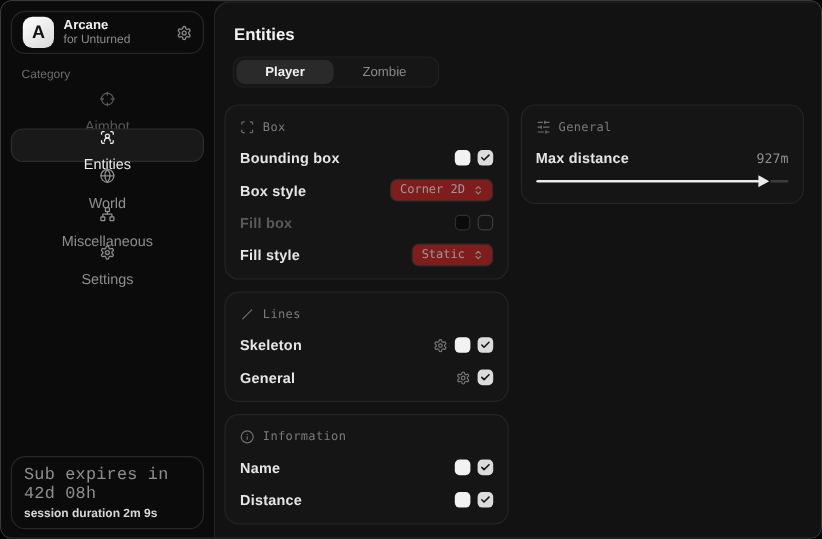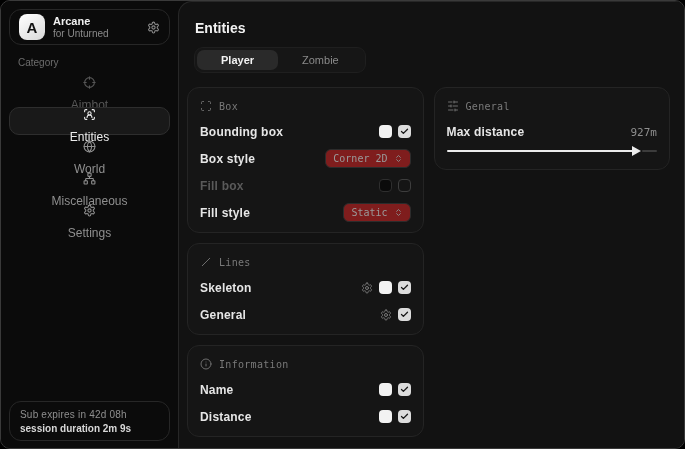--- a/index.html
+++ b/index.html
@@ -40,21 +40,21 @@
     border:1px solid transparent; cursor:default;flex-direction:column;
   }
   .nav-item .nicon{ display:flex; }
   .nav-item.dim{ color:#575757; }
   .nav-item.active{ background:#191919; border-color:#2e2e2e; color:#ededed; }
 
   .footer-card{
     position:absolute; left:8px; right:8px; bottom:7px;
     border:1px solid #272727; border-radius:12px; padding:7px 10px 6px 10px;
   }
-  .footer-line1{ font-family:Liberation Sans, sans-serif; font-size:10px; color:#8f8f8f; letter-spacing:.2px; }
+  .footer-line1{ font-family:Liberation Mono, monospace; font-size:14px; color:#8f8f8f; letter-spacing:.2px; }
   .footer-line2{ font-size:10px; font-weight:bold; color:#d8d8d8; margin-top:3px; }
 
   
   .main{
     position:absolute; left:177px; top:0; right:0; bottom:0;
     background:#121212; border-left:1px solid #272727; border-top:1px solid #272727;
     border-top-left-radius:14px; padding:12px 14px 12px 8px;
   }
   .page-title{ font-size:14px; font-weight:bold; color:#f2f2f2; margin:6px 0 0 8px; }
 

